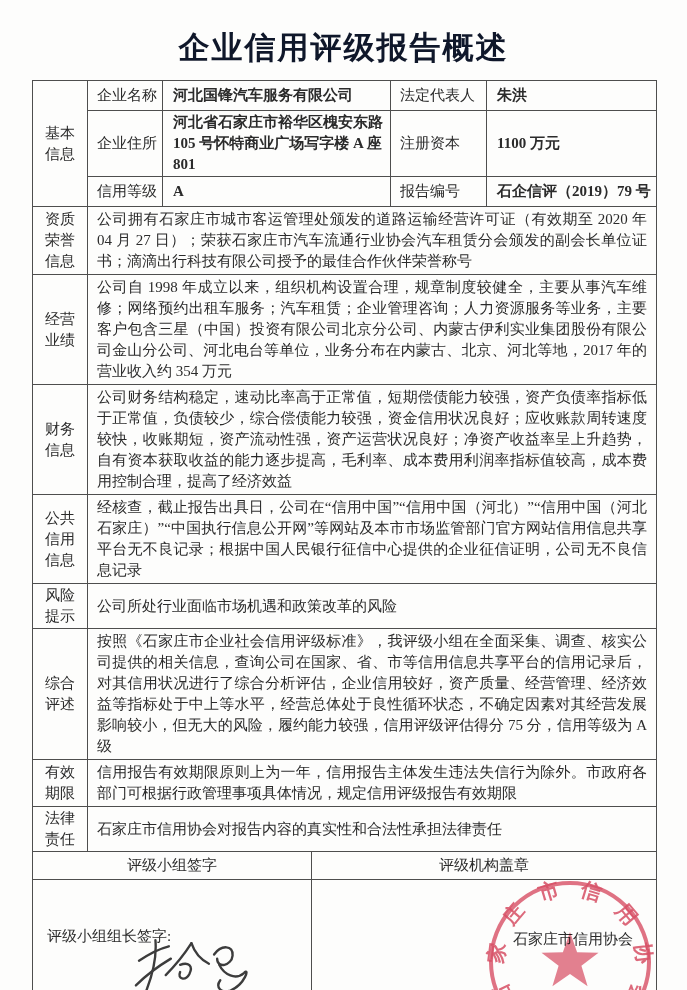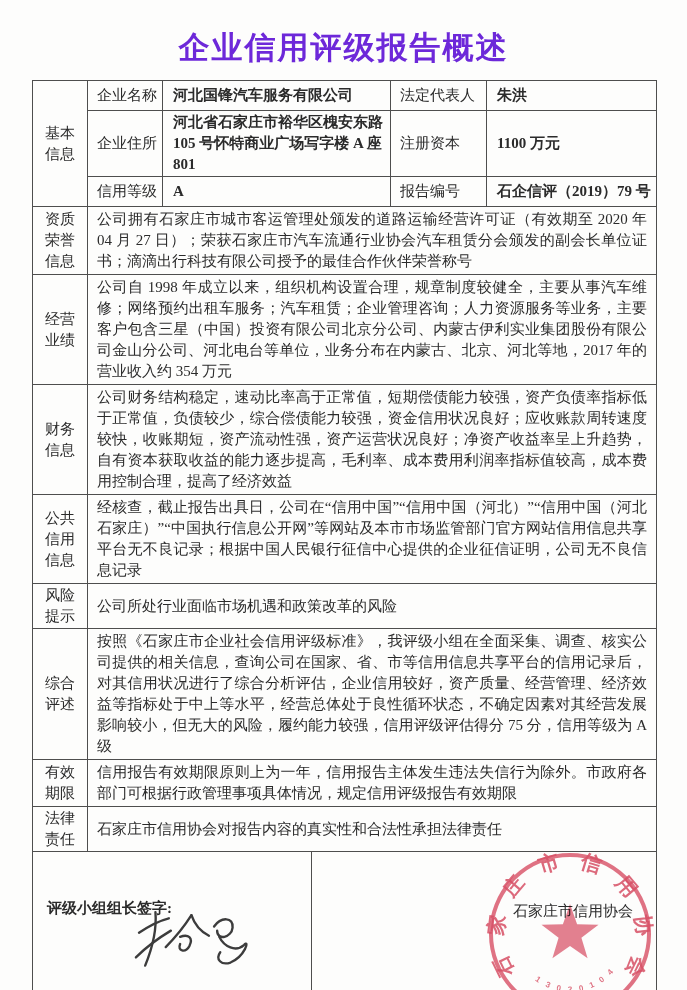--- a/index.html
+++ b/index.html
@@ -12,21 +12,21 @@
     overflow:hidden;
   }
   .title{
     margin:0;
     padding-top:27px;
     text-align:center;
     font-family:"Liberation Sans","DejaVu Sans",sans-serif;
     font-size:31px;
     font-weight:bold;
     letter-spacing:2px;
-    color:#6d28d9;
+    color:#0f172a;
   }
   table{
     border-collapse:collapse;
     table-layout:fixed;
     width:624px;
     margin-left:32px;
   }
   table.main{margin-top:11px;}
   table.sig{margin-top:-1px;}
   td{
@@ -67,21 +67,20 @@
   }
   td.sigcell{
     position:relative;
     vertical-align:top;
     padding:0;
   }
   .leader-label{
     position:absolute;
     left:14px;top:46px;
     font-size:15px;
-    font-weight:bold;
   }
   .scribble{
     position:absolute;
     left:98px;top:56px;
   }
   .org-name{
     position:absolute;
     left:201px;top:49px;
     font-size:15px;
   }
@@ -164,20 +163,24 @@
       </tr>
     </tbody>
   </table>
 
   <table class="sig">
     <colgroup>
       <col style="width:279px">
         <col style="width:345px">
     </colgroup>
     <tbody>
+      <tr class="h28">
+        <td class="sighead">评级小组签字</td>
+        <td class="sighead">评级机构盖章</td>
+      </tr>
       <tr class="h162">
         <td class="sigcell">
           <div class="leader-label">评级小组组长签字:</div>
           <svg class="scribble" width="125" height="72" viewBox="0 0 120 70">
             <g stroke="#3c3c3c" stroke-width="2.3" fill="none" stroke-linecap="round">
               <path d="M7,24 C16,18 28,12 36,10"></path>
               <path d="M23,4 C24,16 22,34 13,56"></path>
               <path d="M4,48 C14,38 28,28 38,22"></path>
               <path d="M58,7 C51,18 42,29 33,38"></path>
               <path d="M58,7 C61,16 67,23 75,27"></path>

